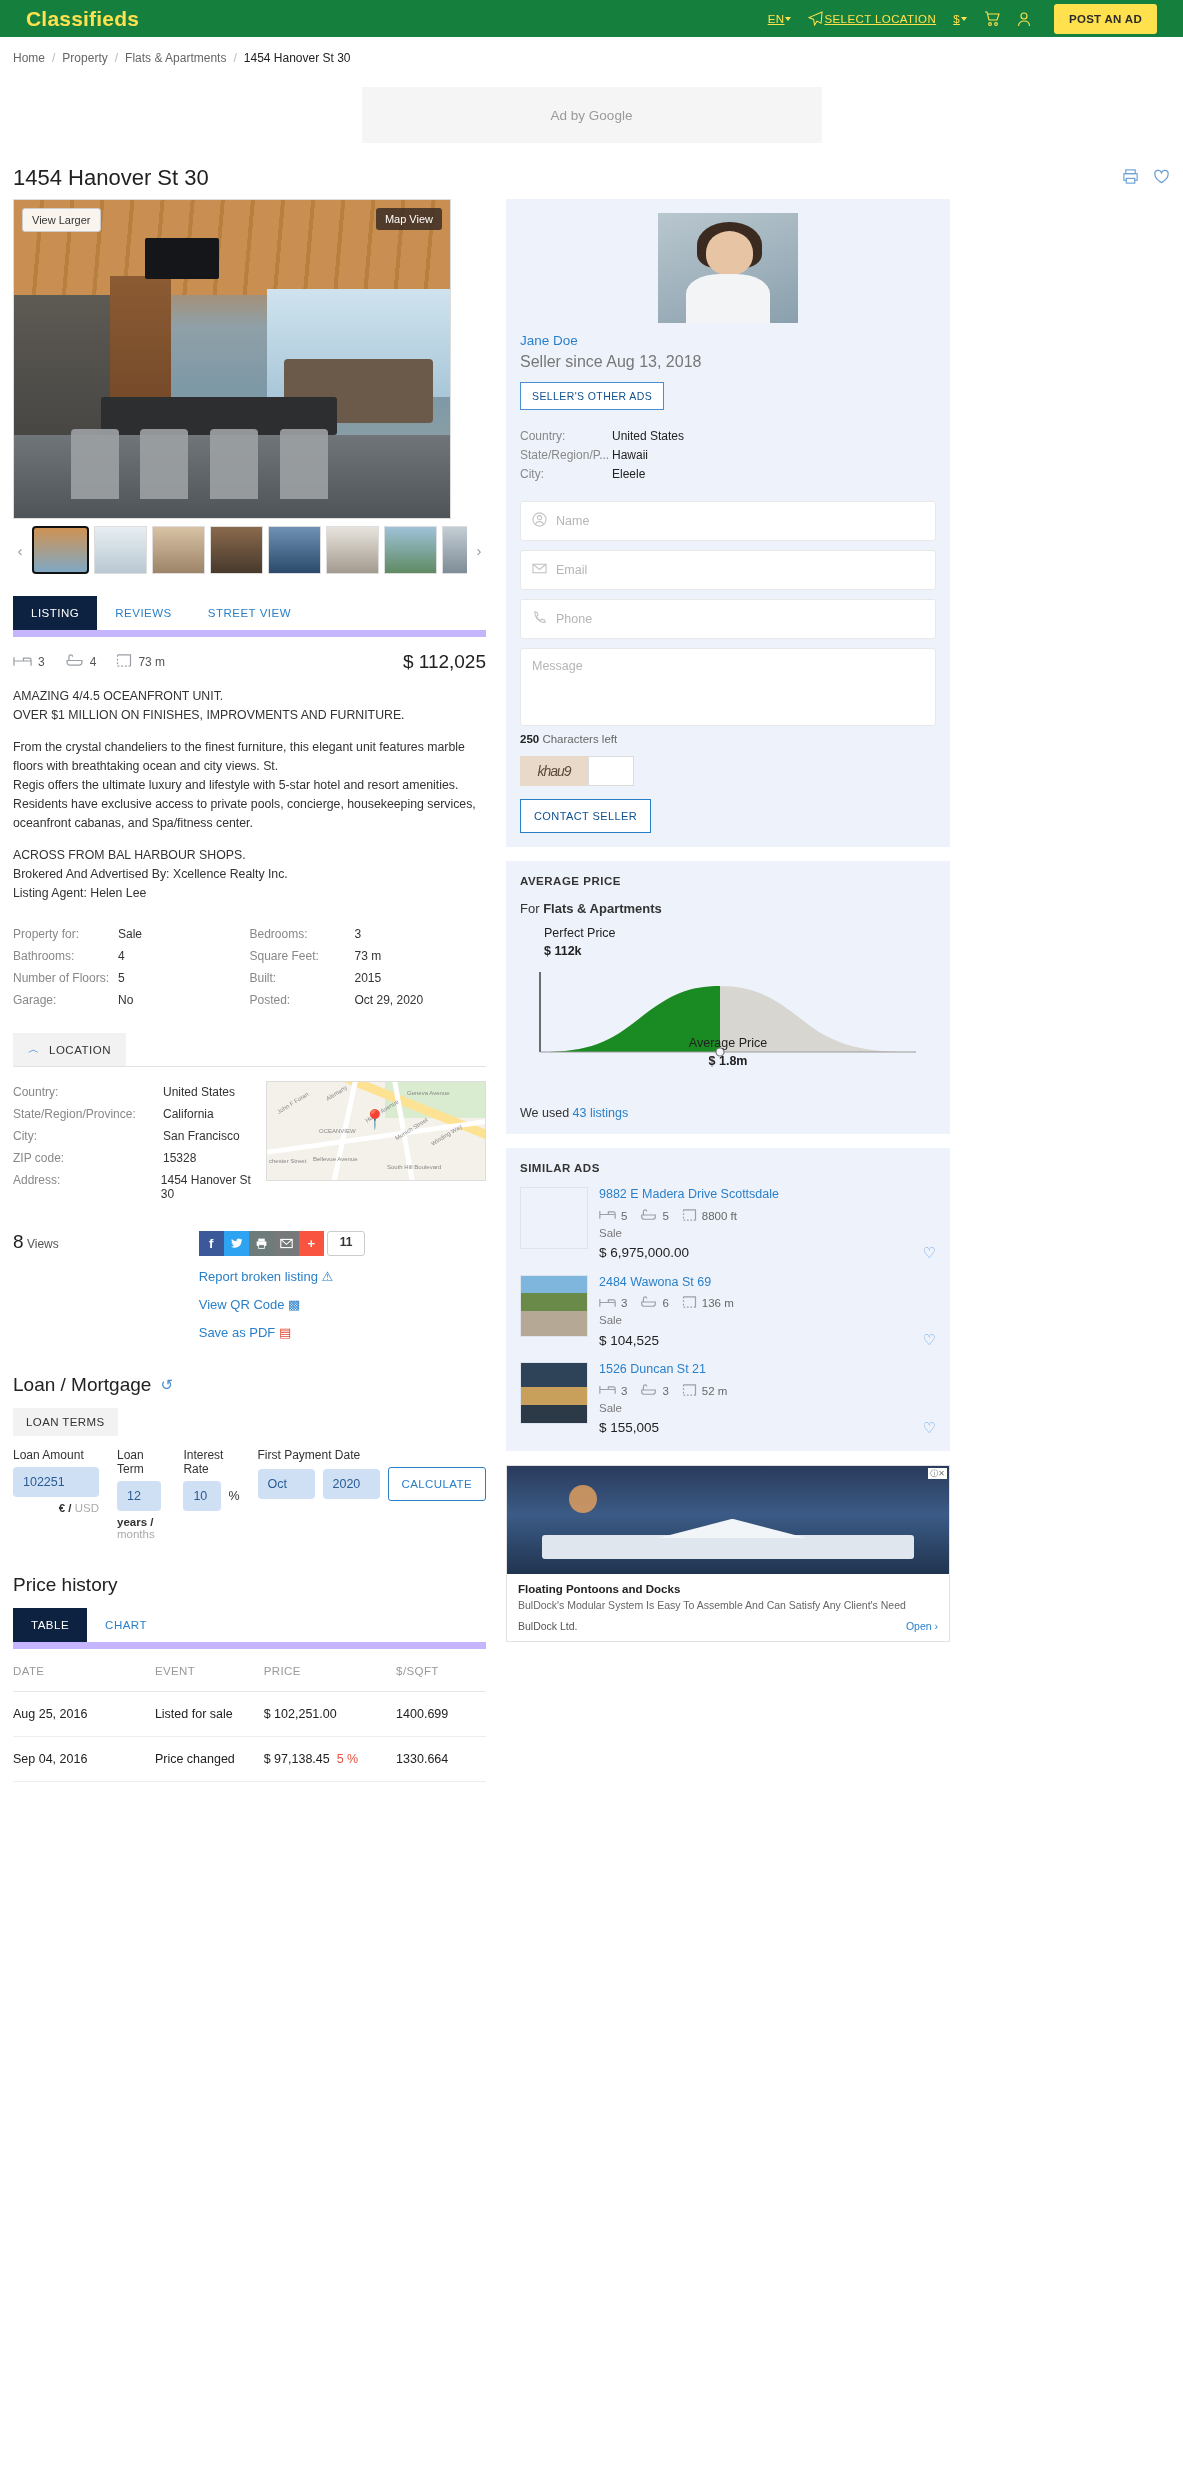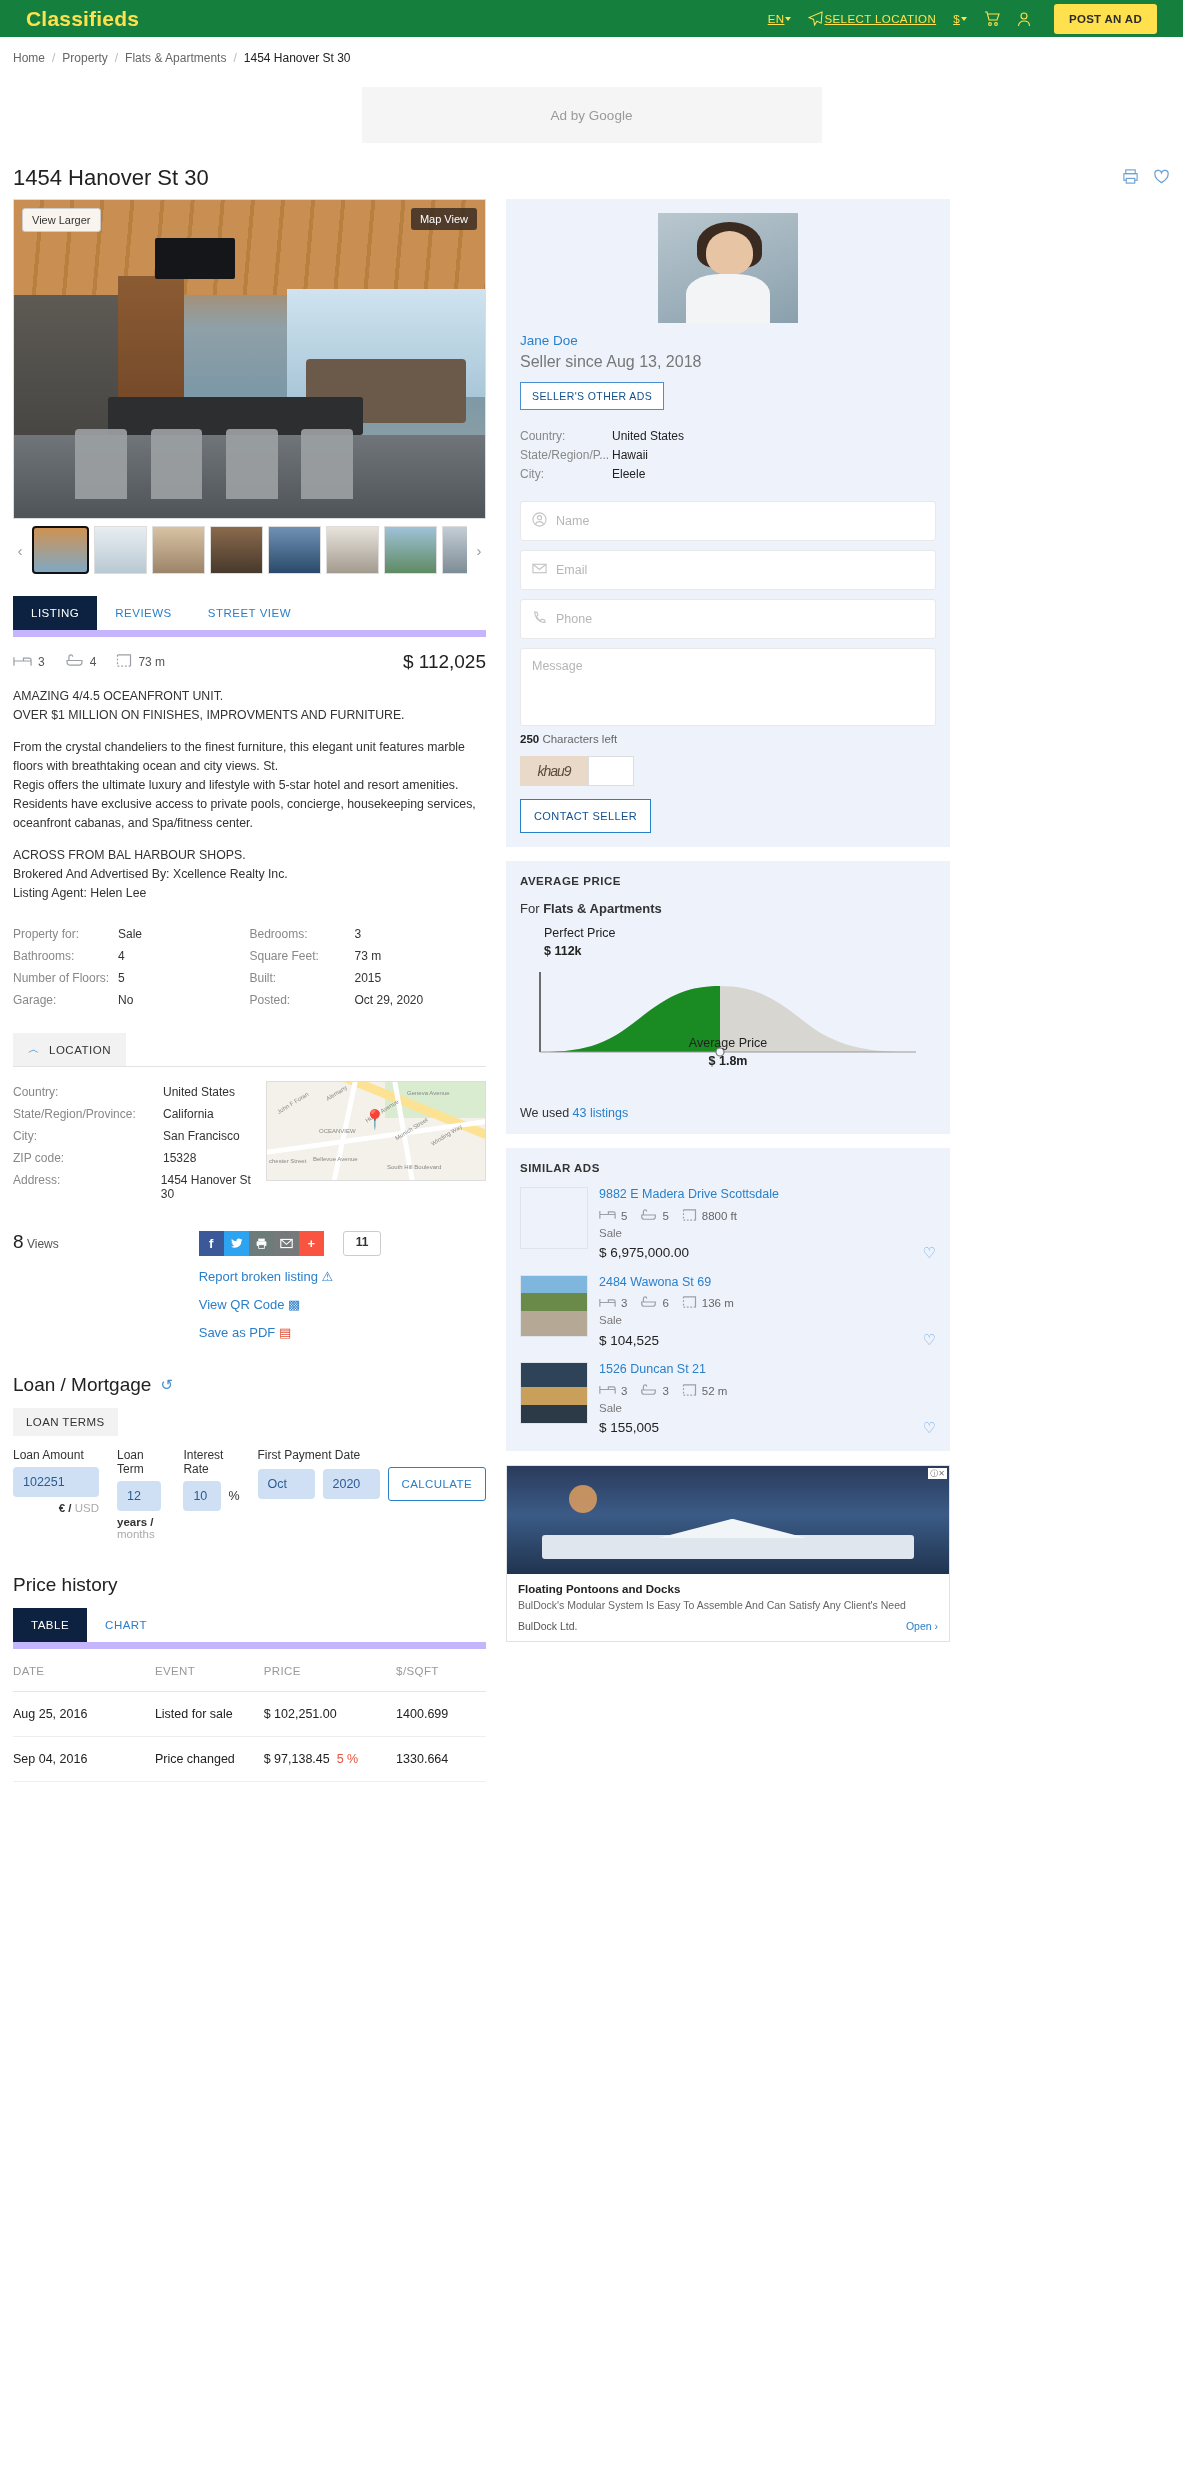--- a/index.html
+++ b/index.html
@@ -42,21 +42,21 @@
   .titlerow { display:flex; align-items:center; padding:22px 13px 8px; }
   h1.title { font-size:22px; font-weight:normal; color:#222; margin:0; }
   .titleicons { margin-left:auto; display:flex; gap:14px; color:#6b9fd4; }
 
   
   .wrap { display:flex; gap:20px; padding:0 13px 30px; align-items:flex-start; }
   .left { width:473px; }
   .right { width:444px; }
 
   
-  .hero { position:relative; width:473px; height:320px; overflow:hidden; border:1px solid #ddd;
+  .hero { position:relative; width:438px; height:320px; overflow:hidden; border:1px solid #ddd;
           background:linear-gradient(180deg,#c88f52 0%,#b97f46 18%,#8fa0a8 40%,#7d98a6 60%,#9aa8a5 100%); }
   .hero .sky { position:absolute; right:0; top:28%; width:42%; height:34%;
      background:linear-gradient(180deg,#cfe3ef,#a9c7d8); }
   .hero .ceil { position:absolute; left:0; top:0; width:100%; height:30%;
      background:repeating-linear-gradient(95deg,#c98f52 0 26px,#b7803f 26px 30px); }
   .hero .tv { position:absolute; left:30%; top:12%; width:17%; height:13%; background:#14161a; border-radius:2px;}
   .hero .wall { position:absolute; left:0; top:30%; width:30%; height:45%;
      background:linear-gradient(180deg,#5e5a54,#474643); }
   .hero .wood { position:absolute; left:22%; top:24%; width:14%; height:52%;
      background:linear-gradient(180deg,#8b5b33,#6f4527); }
@@ -115,21 +115,21 @@
 
   
   .shareblock { display:flex; margin-top:26px; }
   .views { font-size:12px; color:#555; }
   .views b { font-size:19px; color:#222; font-weight:normal; }
   .sharewrap { margin-left:140px; }
   .sharebtns { display:flex; }
   .sb { width:25px; height:25px; display:flex; align-items:center; justify-content:center; color:#fff; font-size:13px; }
   .sb.fb{background:#3b5998;} .sb.tw{background:#2ea3f2;} .sb.pr{background:#6d7b7b;}
   .sb.em{background:#76797a;} .sb.pl{background:#f8543f;}
-  .countbox { border:1px solid #ccc; border-radius:3px; padding:3px 12px; font-size:12px; font-weight:bold; color:#333; margin-left:19px; }
+  .countbox { border:1px solid #ccc; border-radius:3px; padding:3px 12px; font-size:12px; font-weight:bold; color:#333; margin-left:3px; }
   .slink { display:block; margin-top:13px; color:#2a7fc9; font-size:13px; text-decoration:none; }
 
   
   h2.sect { font-size:19px; font-weight:normal; color:#222; margin:34px 0 0; display:flex; align-items:center; gap:9px;}
   .reload { color:#4a8fd0; font-size:15px; }
   .loanterms { display:inline-block; background:#f2f2f2; padding:8px 13px; font-size:11.5px; letter-spacing:.4px; margin-top:12px;}
   .loanrow { display:flex; gap:18px; margin-top:12px; align-items:flex-start; }
   .fld label { display:block; font-size:12px; color:#333; margin-bottom:5px; }
   .inp { background:#cfe0f5; border:none; border-radius:4px; padding:8px 10px; font-size:12.5px; color:#2a5c94;
          font-family:"Liberation Sans", sans-serif; }

